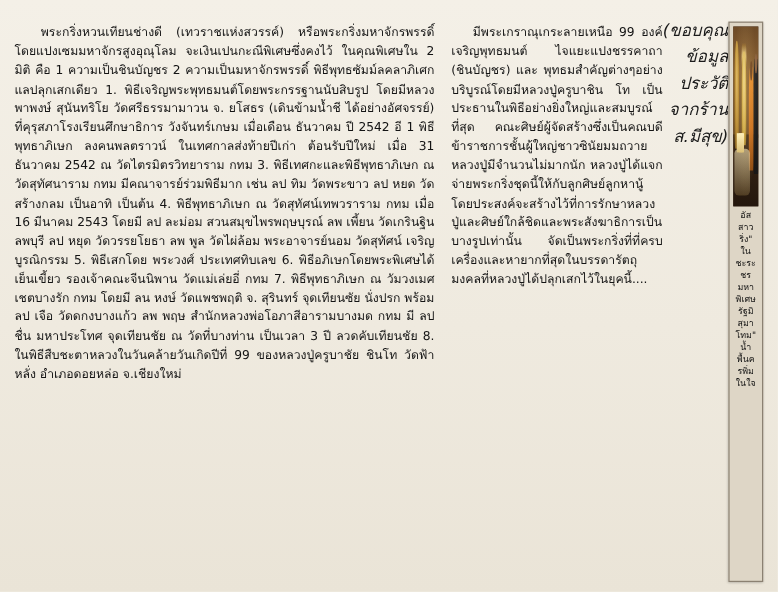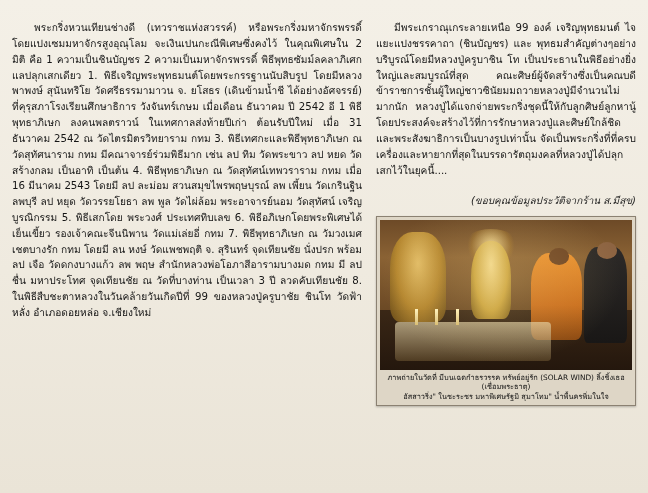--- a/index.html
+++ b/index.html
@@ -26,39 +26,39 @@
     gap: 14px;
     height: 100%;
   }
   .col-left {
     width: 350px;
     flex: 0 0 350px;
   }
   .col-right {
     flex: 1 1 auto;
     display: flex;
-    flex-direction: column;
+    flex-direction: row;
   }
   .body-text {
     font-size: 10.2px;
     line-height: 1.55;
     color: #141414;
     text-align: justify;
     text-justify: inter-word;
     word-break: break-word;
   }
   .col-left .body-text {
     text-indent: 22px;
   }
   .col-right .body-text {
     text-indent: 18px;
   }
   .right-note {
     margin-top: 4px;
-    font-size: 10px;
+    font-size: 14px;
     color: #1b1b1b;
     text-align: right;
     font-style: italic;
   }
   .photo-block {
     margin-top: 8px;
     border: 1px solid #8b8172;
     background: #ded6c6;
     padding: 3px 3px 2px 3px;
     box-shadow: 0 1px 2px rgba(0,0,0,0.25);
@@ -207,20 +207,19 @@
           <div class="ph-monk-head"></div>
           <div class="ph-person"></div>
           <div class="ph-person-head"></div>
           <div class="ph-offerings"></div>
           <div class="ph-candle" style="left:14%;"></div>
           <div class="ph-candle" style="left:22%;"></div>
           <div class="ph-candle" style="left:30%;"></div>
           <div class="ph-glow"></div>
         </div>
         <div class="caption">
-          <span class="cap-line">ภาพถ่ายในวัดที่ มีบนเฉดกำธรวรรค ทรัพย์อยู่รัก (SOLAR WIND) ลิ้งชิ้งเธอ (เชื่อมพระธาตุ)</span>
           <span class="cap-line">อัสสาวริ่ง" ในชะระชร มหาพิเศษรัฐมิ สุมาโทม" น้ำพื้นครพิ่มในใจ</span>
         </div>
       </div>
     </div>
 
   </div>
 </div>
 
 </body></html>

